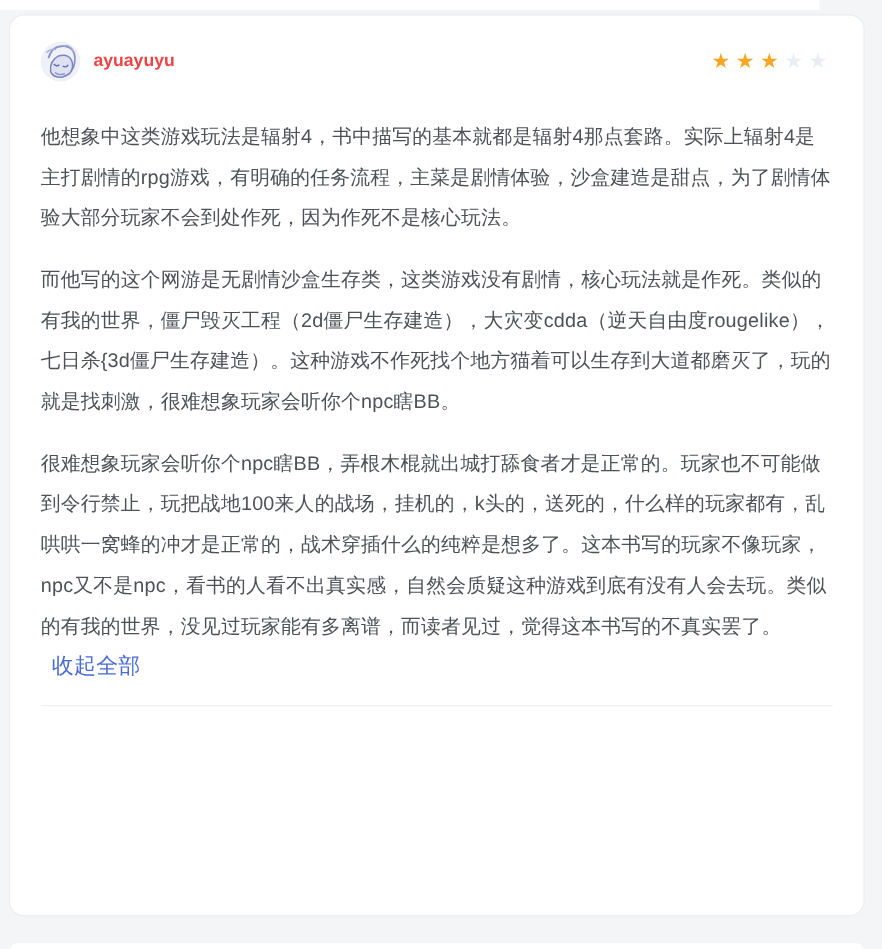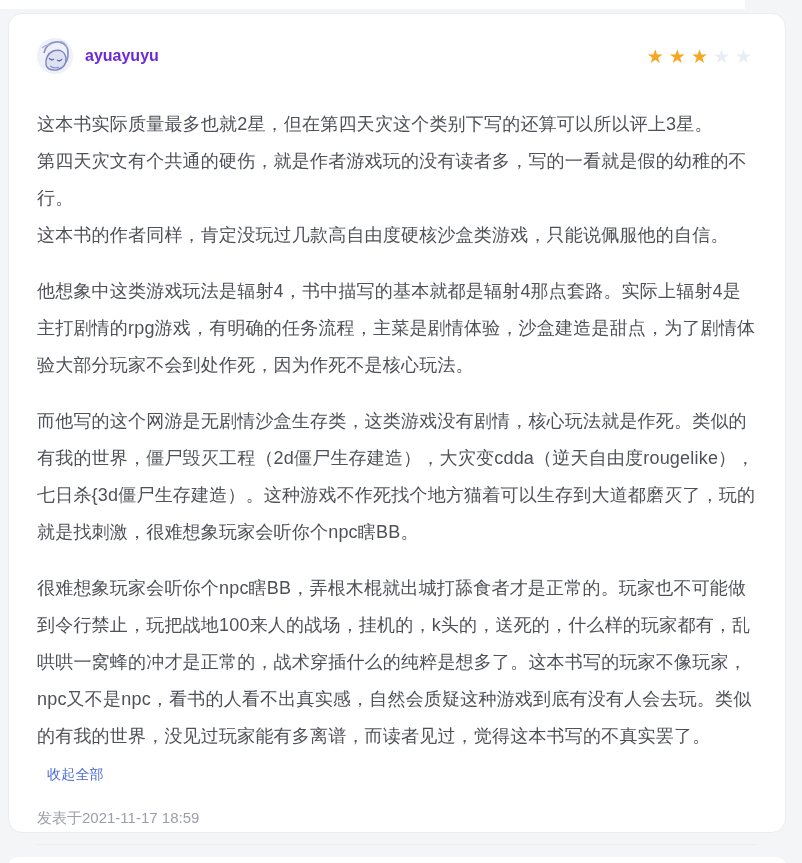--- a/index.html
+++ b/index.html
@@ -27,36 +27,36 @@
     border-radius:14px 14px 0 0;
   }
   
   .card-header { display:flex; align-items:center; height:36px; }
   .avatar {
     width:36px; height:36px; border-radius:50%;
     overflow:hidden; flex:0 0 auto; background:#eef0f7;
   }
   .username {
     margin-left:12px;
-    font-size:16px; font-weight:700; color:#6d28d9;
+    font-size:16px; font-weight:700; color:#ef4444;
   }
   .stars { margin-left:auto; font-size:19px; letter-spacing:5px; line-height:1; }
   .stars .filled { color:#f6a623; }
   .stars .empty  { color:#e9edf4; }
   
   .review-body { margin-top:32px; }
   .review-body p {
     font-size:18px; line-height:37px; color:#4e5157;
     white-space:pre-line;
     margin-bottom:19px;
     letter-spacing:0.2px;
   }
   .review-body p:last-child { margin-bottom:0; }
   .collapse-link {
-    color:#4a6cd6; font-size:14px; text-decoration:none;
+    color:#4a6cd6; font-size:20px; text-decoration:none;
     margin-left:10px; white-space:nowrap; cursor:pointer;
   }
   .timestamp { margin-top:16px; font-size:15px; color:#9ba0a8; }
   .divider { margin-top:16px; height:1px; background:#ebedf0; }
   
   .action-bar { display:flex; align-items:center; padding:18px 0 0 0; height:76px; }
 </style>
 </head>
 <body>
 
@@ -80,29 +80,25 @@
           <path d="M5 10 Q9 6 14 7 M23 3 Q28 4 30 9" fill="none" stroke="#aab1da" stroke-width="1.2"></path>
           <path d="M13 28 q4 3 9 1" fill="none" stroke="#8a92c8" stroke-width="1.2"></path>
         </g>
       </svg>
     </div>
     <div class="username">ayuayuyu</div>
     <div class="stars"><span class="filled">★★★</span><span class="empty">★★</span></div>
   </div>
 
   <div class="review-body">
-    <p>这本书实际质量最多也就2星，但在第四天灾这个类别下写的还算可以所以评上3星。
-第四天灾文有个共通的硬伤，就是作者游戏玩的没有读者多，写的一看就是假的幼稚的不行。
-这本书的作者同样，肯定没玩过几款高自由度硬核沙盒类游戏，只能说佩服他的自信。</p>
     <p>他想象中这类游戏玩法是辐射4，书中描写的基本就都是辐射4那点套路。实际上辐射4是主打剧情的rpg游戏，有明确的任务流程，主菜是剧情体验，沙盒建造是甜点，为了剧情体验大部分玩家不会到处作死，因为作死不是核心玩法。</p>
     <p>而他写的这个网游是无剧情沙盒生存类，这类游戏没有剧情，核心玩法就是作死。类似的有我的世界，僵尸毁灭工程（2d僵尸生存建造），大灾变cdda（逆天自由度rougelike），七日杀{3d僵尸生存建造）。这种游戏不作死找个地方猫着可以生存到大道都磨灭了，玩的就是找刺激，很难想象玩家会听你个npc瞎BB。</p>
     <p><span>很难想象玩家会听你个npc瞎BB，弄根木棍就出城打舔食者才是正常的。玩家也不可能做到令行禁止，玩把战地100来人的战场，挂机的，k头的，送死的，什么样的玩家都有，乱哄哄一窝蜂的冲才是正常的，战术穿插什么的纯粹是想多了。这本书写的玩家不像玩家，npc又不是npc，看书的人看不出真实感，自然会质疑这种游戏到底有没有人会去玩。类似的有我的世界，没见过玩家能有多离谱，而读者见过，觉得这本书写的不真实罢了。</span><a class="collapse-link">收起全部</a></p>
   </div>
 
-  <div class="timestamp">发表于2021-11-17 18:59</div>
 
   <div class="divider"></div>
 
   <div class="action-bar">
     
     
 
     
 
     

